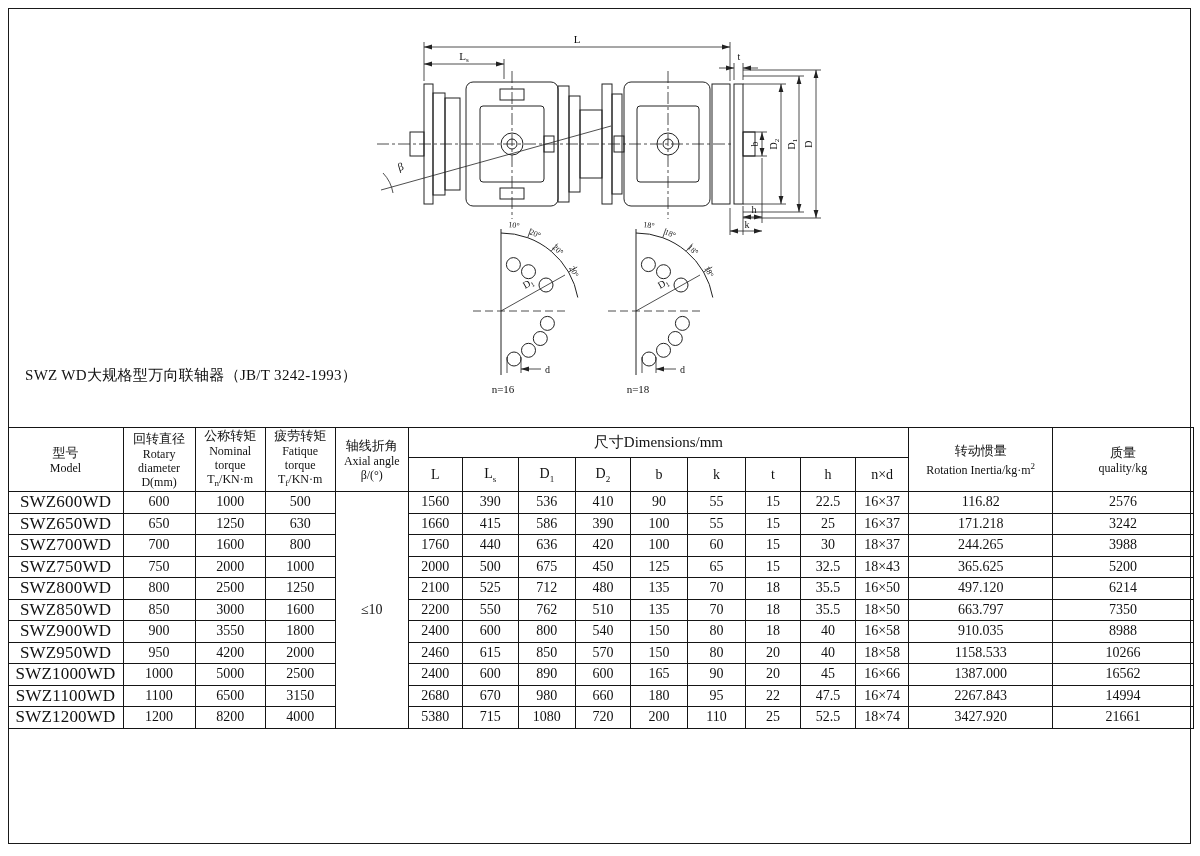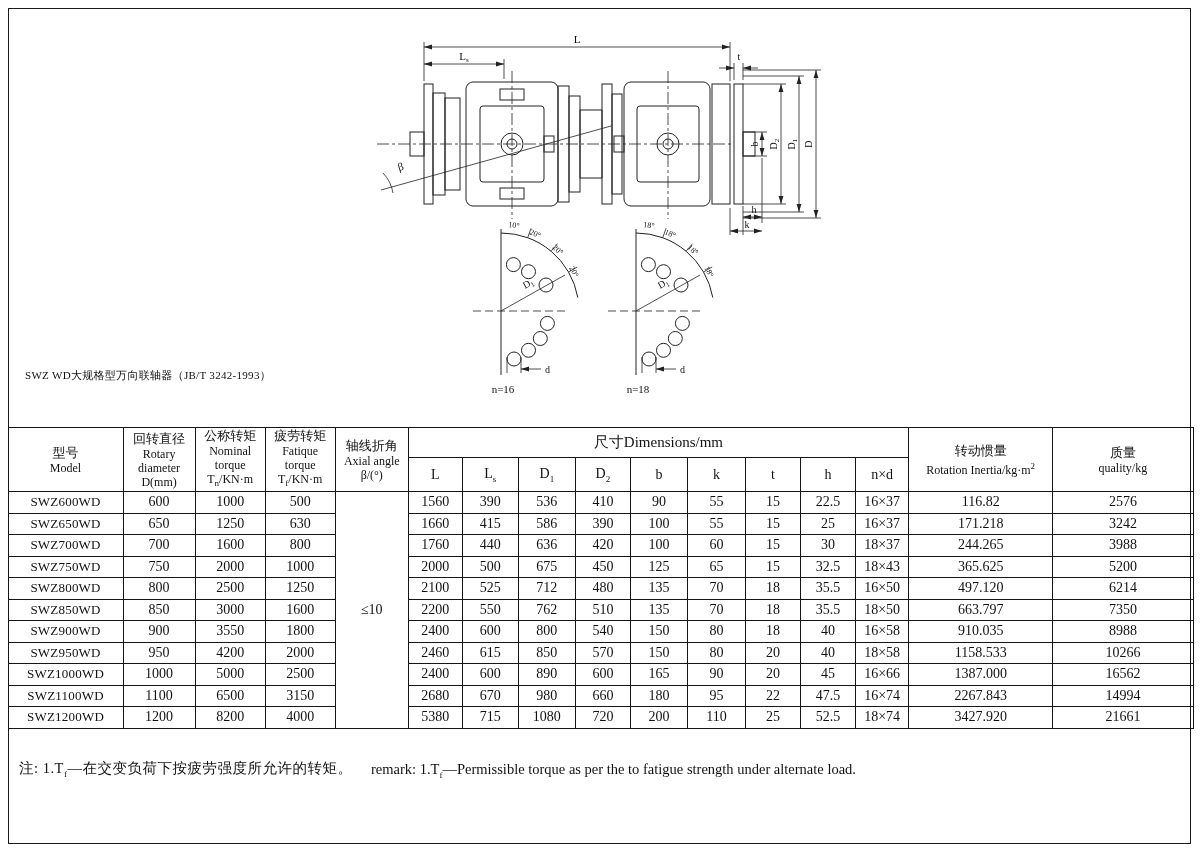--- a/index.html
+++ b/index.html
@@ -1,39 +1,39 @@
 <!DOCTYPE html>
 <html><head>
 <meta charset="utf-8">
 <style>
   html,body{margin:0;padding:0;background:#fff;}
   .page{position:relative;width:1200px;height:856px;background:#fff;overflow:hidden;
         font-family:"Liberation Serif","DejaVu Serif",serif;color:#111;}
   .frame{position:absolute;left:8px;top:8px;width:1181px;height:834px;border:1.5px solid #1a1a1a;}
   
-  .titles{position:absolute;left:16px;top:356px;line-height:21px;font-size:11px;letter-spacing:.3px;white-space:nowrap;}
+  .titles{position:absolute;left:16px;top:356px;line-height:21px;font-size:15px;letter-spacing:.3px;white-space:nowrap;}
   
   .drawing{position:absolute;left:360px;top:18px;width:534px;height:382px;}
   svg{display:block;}
   .ln{stroke:#222;stroke-width:1;fill:none;}
   .cl{stroke:#222;stroke-width:.8;fill:none;stroke-dasharray:12 3 3 3;}
   .dsh{stroke:#222;stroke-width:.8;fill:none;stroke-dasharray:8 4;}
   .dim{stroke:#222;stroke-width:.8;fill:none;}
   text{fill:#111;stroke:none;font-family:"Liberation Serif","DejaVu Serif",serif;font-size:10px;}
   .lbl{font-size:11px;}
   .ang{font-size:8px;}
   
   .spec-table{position:absolute;left:-1.5px;top:418px;width:1186px;border-collapse:collapse;table-layout:fixed;
               font-family:"Liberation Serif","DejaVu Serif",serif;}
   .spec-table th,.spec-table td{border:1.8px solid #151515;text-align:center;vertical-align:middle;
               padding:0;font-weight:normal;overflow:hidden;}
   .spec-table thead tr.r1{height:30px;}
   .spec-table thead tr.r2{height:34px;}
   .spec-table tbody td{height:20.5px;font-size:14px;white-space:nowrap;}
-  .spec-table tbody td.model-cell{font-size:13px;letter-spacing:.2px;}
+  .spec-table tbody td.model-cell{font-size:17px;letter-spacing:.2px;}
   .hz{font-size:13px;line-height:16px;}
   .he{font-size:12px;line-height:14px;}
   .dims-title{font-size:15px;}
   .dimhead{font-size:14px;}
   sub{font-size:9px;}
   sup{font-size:9px;}
   
   .note{position:absolute;left:0;top:744px;width:100%;height:30px;font-size:14.5px;}
   .note .zh{position:absolute;left:10px;top:6px;letter-spacing:.5px;}
   .note .en{position:absolute;left:362px;top:8px;}
@@ -466,19 +466,15 @@
             <td>110</td>
             <td>25</td>
             <td>52.5</td>
             <td>18×74</td>
             <td>3427.920</td>
             <td>21661</td>
           </tr>
         </tbody>
     </table>
 
-    <div class="note">
-      <span class="zh"><span>注: 1.T</span><sub>f</sub><span>—在交变负荷下按疲劳强度所允许的转矩。</span></span>
-      <span class="en"><span>remark: 1.T</span><sub>f</sub><span>—Permissible torque as per the to fatigue strength under alternate load.</span></span>
-    </div>
 
   </div>
 </div>
 
 </body></html>

